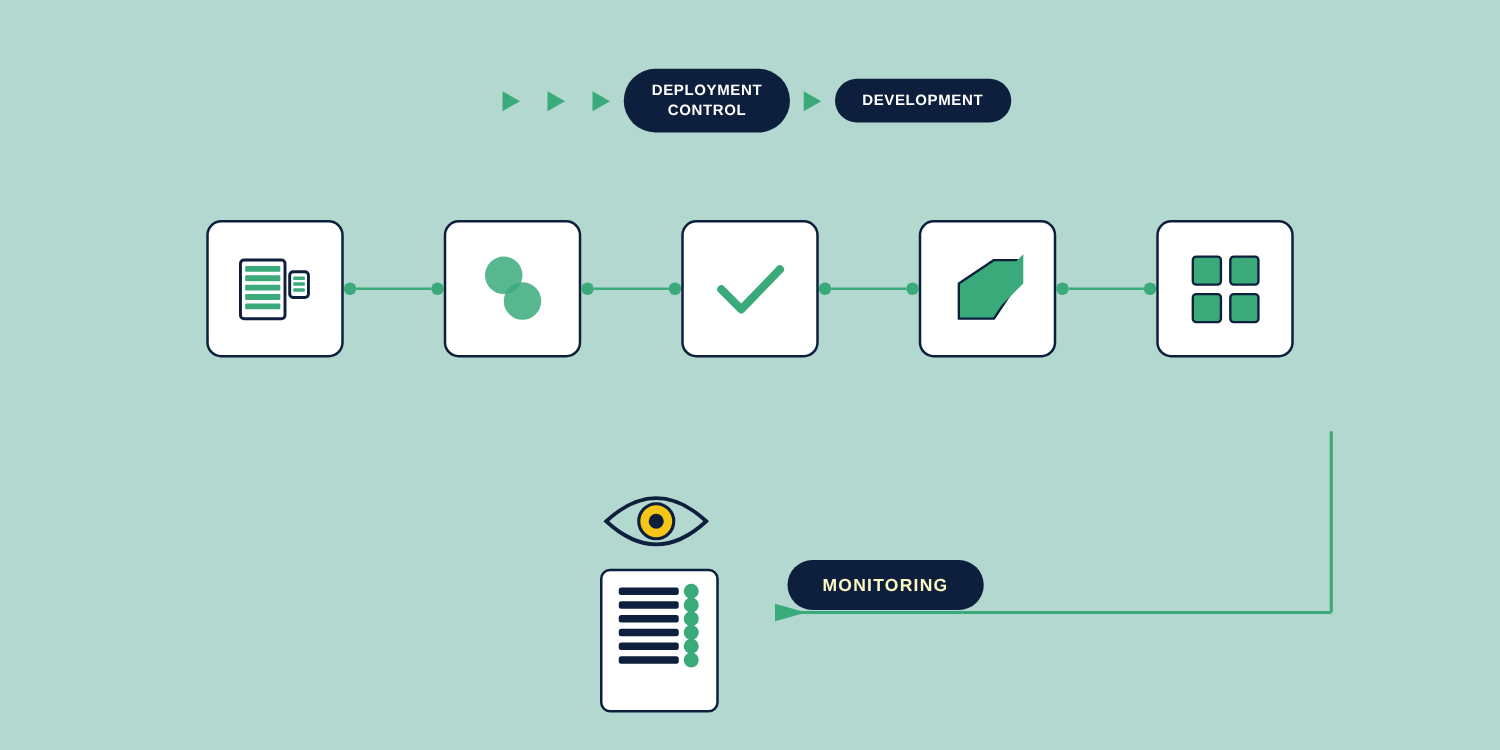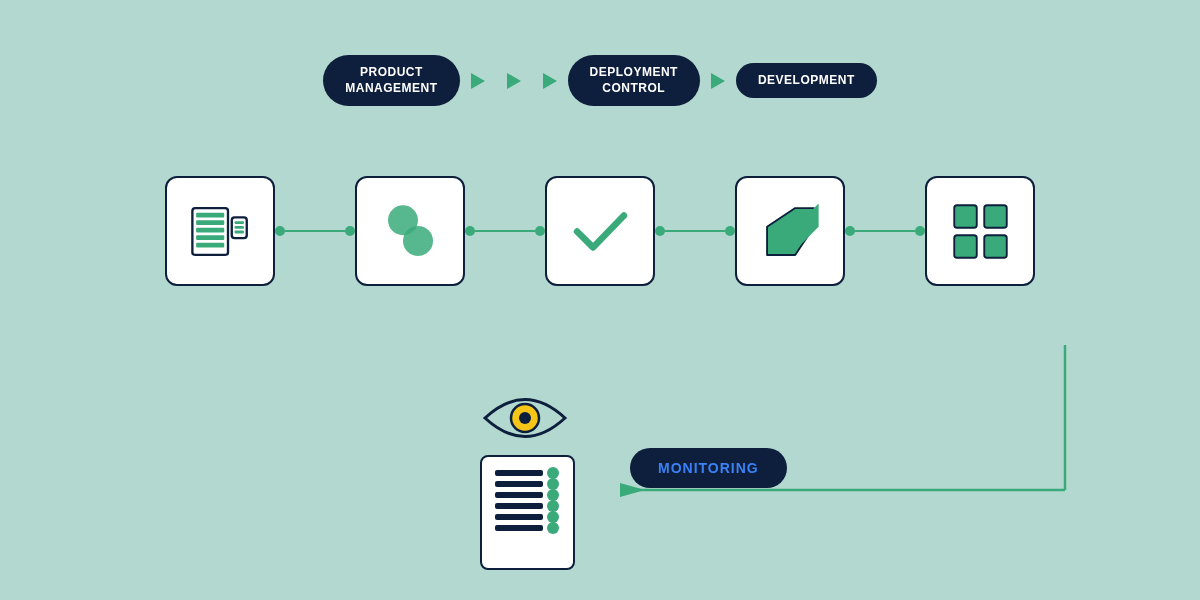--- a/index.html
+++ b/index.html
@@ -95,23 +95,20 @@
     
     .icon-svg {
       width: 75px;
       height: 75px;
     }
   </style>
 </head>
 <body>
 
 <div class="pipeline-header">
-  <div class="pipeline-node">
-    PRODUCT<br>MANAGEMENT
-  </div>
 
   <div class="pipeline-arrow">
     <svg viewBox="0 0 24 24" xmlns="http://www.w3.org/2000/svg">
         <polygon points="5,4 19,12 5,20"></polygon>
       </svg>
   </div>
 
 
   <div class="pipeline-arrow">
     <svg viewBox="0 0 24 24" xmlns="http://www.w3.org/2000/svg">
@@ -222,21 +219,21 @@
   <svg style="position:absolute; top:0; left:0; width:100%; height:100%;" viewBox="0 0 1200 260" xmlns="http://www.w3.org/2000/svg">
 
     <line x1="1065" y1="5" x2="1065" y2="150" stroke="#3aaa7a" stroke-width="2.5"></line>
 
     <line x1="770" y1="150" x2="1065" y2="150" stroke="#3aaa7a" stroke-width="2.5"></line>
 
     <polygon points="620,143 645,150 620,157" fill="#3aaa7a"></polygon>
     <line x1="620" y1="150" x2="770" y2="150" stroke="#3aaa7a" stroke-width="2.5"></line>
   </svg>
 
-  <div style="position:absolute; bottom:112px; left:50%; transform:translateX(30px); background:#0d1f3c; color:#3b82f6; border-radius:25px; padding:12px 28px; font-size:14px; font-weight:700; letter-spacing:1px; white-space:nowrap;">
+  <div style="position:absolute; bottom:112px; left:50%; transform:translateX(30px); background:#0d1f3c; color:#fef9c3; border-radius:25px; padding:12px 28px; font-size:14px; font-weight:700; letter-spacing:1px; white-space:nowrap;">
     MONITORING
   </div>
 
   <div style="position:absolute; bottom:150px; left:50%; transform:translateX(-120px);">
     <svg width="90" height="55" viewBox="0 0 90 55" xmlns="http://www.w3.org/2000/svg">
 
       <path d="M5,27 Q45,-10 85,27 Q45,64 5,27 Z" fill="none" stroke="#0d1f3c" stroke-width="3"></path>
 
       <circle cx="45" cy="27" r="14" fill="#f5c518" stroke="#0d1f3c" stroke-width="2.5"></circle>
 

